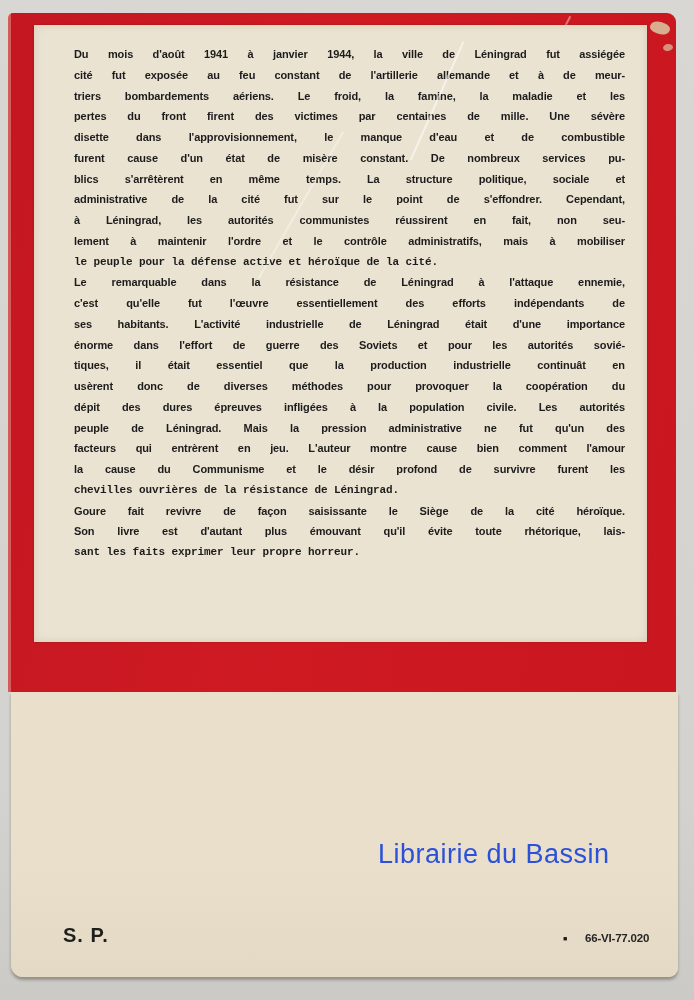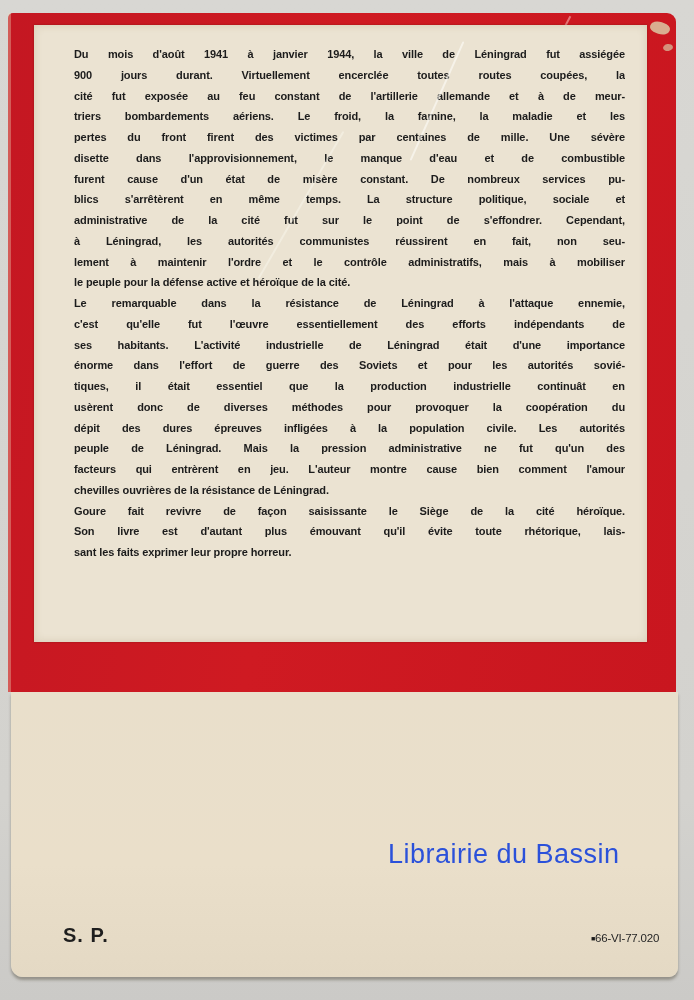--- a/index.html
+++ b/index.html
@@ -27,40 +27,40 @@
   .blurb{
     padding:19px 22px 0 40px;
     font-weight:bold;font-size:11px;line-height:20.75px;
     letter-spacing:-0.1px;color:var(--text-black);
   }
   .para{margin:0;}
   .jline{
     text-align:justify;text-align-last:justify;
     height:20.75px;overflow:hidden;
   }
-  .jline.last{text-align-last:left;}
+  .jline.last{text-align-last:left;font-family:Liberation Mono, monospace;}
   
   .paper{
     position:absolute;left:11px;top:692px;width:667px;height:285px;
     background:linear-gradient(180deg,var(--paper-cream) 0%, #eadfca 60%, #e4d9c4 100%);
     border-radius:0 0 9px 12px;
     box-shadow:0 3px 3px rgba(80,75,60,0.45);
   }
   .stamp{
-    position:absolute;left:388px;top:839px;
+    position:absolute;left:378px;top:839px;
     font-size:27px;letter-spacing:0.5px;color:var(--stamp-blue);
   }
   .sp-mark{
     position:absolute;left:63px;top:924px;
     font-size:20px;font-weight:bold;letter-spacing:1px;color:#1e1e1e;
   }
   .print-code{
-    position:absolute;left:591px;top:932px;
-    display:flex;align-items:center;gap:0;
-    font-size:11.5px;letter-spacing:-0.2px;color:#262626;
+    position:absolute;left:563px;top:932px;
+    display:flex;align-items:center;gap:18px;
+    font-size:11.5px;letter-spacing:-0.2px;color:#262626;font-weight:bold;
   }
   .print-code .sq{font-size:7px;line-height:1;color:#1a1a1a;}
   
   .wear-tr{
     position:absolute;left:650px;top:22px;width:20px;height:12px;
     background:#dcc9a4;border-radius:50% 40% 50% 40%;
     transform:rotate(18deg);opacity:0.85;
   }
   .wear-tr2{
     position:absolute;left:663px;top:44px;width:10px;height:7px;
@@ -87,21 +87,20 @@
   <div class="red-cover"></div>
   <div class="spine-sliver"></div>
   <div class="crease-red"></div>
   <div class="wear-tr"></div>
   <div class="wear-tr2"></div>
 
   <div class="panel">
     <div class="blurb">
         <div class="para">
           <div class="jline">Du mois d'août 1941 à janvier 1944, la ville de Léningrad fut assiégée</div>
-          <div class="jline">900 jours durant. Virtuellement encerclée toutes routes coupées, la</div>
           <div class="jline">cité fut exposée au feu constant de l'artillerie allemande et à de meur-</div>
           <div class="jline">triers bombardements aériens. Le froid, la famine, la maladie et les</div>
           <div class="jline">pertes du front firent des victimes par centaines de mille. Une sévère</div>
           <div class="jline">disette dans l'approvisionnement, le manque d'eau et de combustible</div>
           <div class="jline">furent cause d'un état de misère constant. De nombreux services pu-</div>
           <div class="jline">blics s'arrêtèrent en même temps. La structure politique, sociale et</div>
           <div class="jline">administrative de la cité fut sur le point de s'effondrer. Cependant,</div>
           <div class="jline">à Léningrad, les autorités communistes réussirent en fait, non seu-</div>
           <div class="jline">lement à maintenir l'ordre et le contrôle administratifs, mais à mobiliser</div>
           <div class="jline last">le peuple pour la défense active et héroïque de la cité.</div>
@@ -109,20 +108,21 @@
         <div class="para">
           <div class="jline">Le remarquable dans la résistance de Léningrad à l'attaque ennemie,</div>
           <div class="jline">c'est qu'elle fut l'œuvre essentiellement des efforts indépendants de</div>
           <div class="jline">ses habitants. L'activité industrielle de Léningrad était d'une importance</div>
           <div class="jline">énorme dans l'effort de guerre des Soviets et pour les autorités sovié-</div>
           <div class="jline">tiques, il était essentiel que la production industrielle continuât en</div>
           <div class="jline">usèrent donc de diverses méthodes pour provoquer la coopération du</div>
           <div class="jline">dépit des dures épreuves infligées à la population civile. Les autorités</div>
           <div class="jline">peuple de Léningrad. Mais la pression administrative ne fut qu'un des</div>
           <div class="jline">facteurs qui entrèrent en jeu. L'auteur montre cause bien comment l'amour</div>
+          <div class="jline">la cause du Communisme et le désir profond de survivre furent les</div>
           <div class="jline last">chevilles ouvrières de la résistance de Léningrad.</div>
         </div>
         <div class="para">
           <div class="jline">Goure fait revivre de façon saisissante le Siège de la cité héroïque.</div>
           <div class="jline">Son livre est d'autant plus émouvant qu'il évite toute rhétorique, lais-</div>
           <div class="jline last">sant les faits exprimer leur propre horreur.</div>
         </div>
       </div>
   </div>
   <div class="crease-1"></div>

